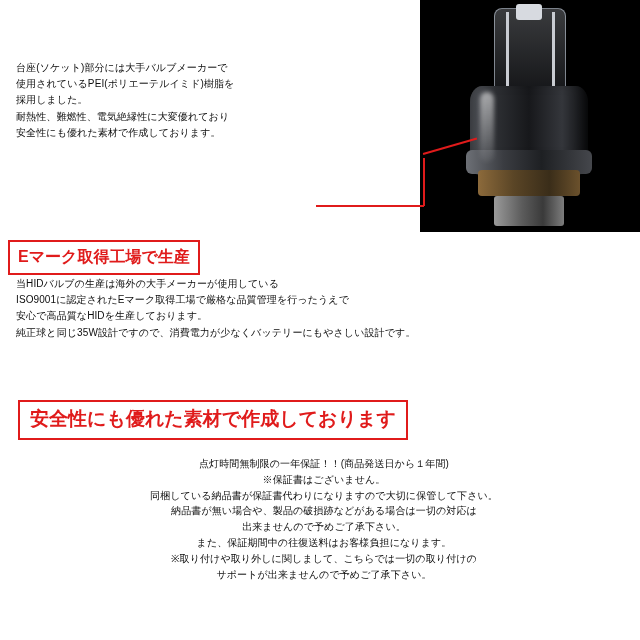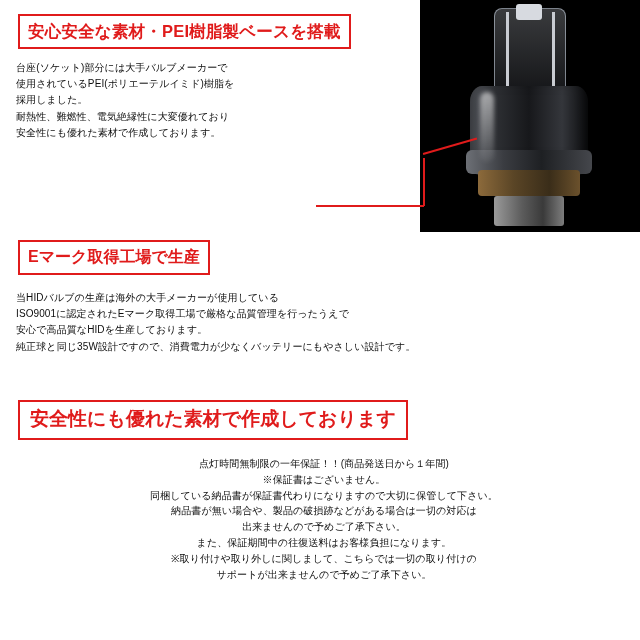--- a/index.html
+++ b/index.html
@@ -182,28 +182,28 @@
     height: 1.5px;
     background: #e01b1b;
     transform: rotate(-16deg);
     transform-origin: left center;
   }
 
   
   .sec2 { position: absolute; left: 0; top: 240px; width: 640px; }
   .h2-box {
     position: absolute;
-    left: 18px;
+    left: 8px;
     top: 0px;
     padding: 6px 8px 7px 8px;
     font-size: 16px;
   }
   .s2-text {
     left: 16px;
-    top: 50px;
+    top: 36px;
     width: 612px;
   }
 
   
   .sec3 { position: absolute; left: 0; top: 400px; width: 640px; }
   .h3-box {
     position: absolute;
     left: 18px;
     top: 0px;
     padding: 7px 10px 8px 10px;
@@ -229,21 +229,20 @@
       <div class="bulb-wire-l"></div>
       <div class="bulb-wire-r"></div>
       <div class="bulb-tip"></div>
       <div class="bulb-body"></div>
       <div class="bulb-collar"></div>
       <div class="bulb-base-ring"></div>
       <div class="bulb-shaft"></div>
       <div class="bulb-shine"></div>
     </div>
 
-    <div class="heading-box h1-box">安心安全な素材・PEI樹脂製ベースを搭載</div>
 
     <div class="body-text s1-text">台座(ソケット)部分には大手バルブメーカーで
 使用されているPEI(ポリエーテルイミド)樹脂を
 採用しました。
 耐熱性、難燃性、電気絶縁性に大変優れており
 安全性にも優れた素材で作成しております。</div>
 
     <div class="callout-line-d"></div>
     <div class="callout-line-v"></div>
     <div class="callout-line-h"></div>

